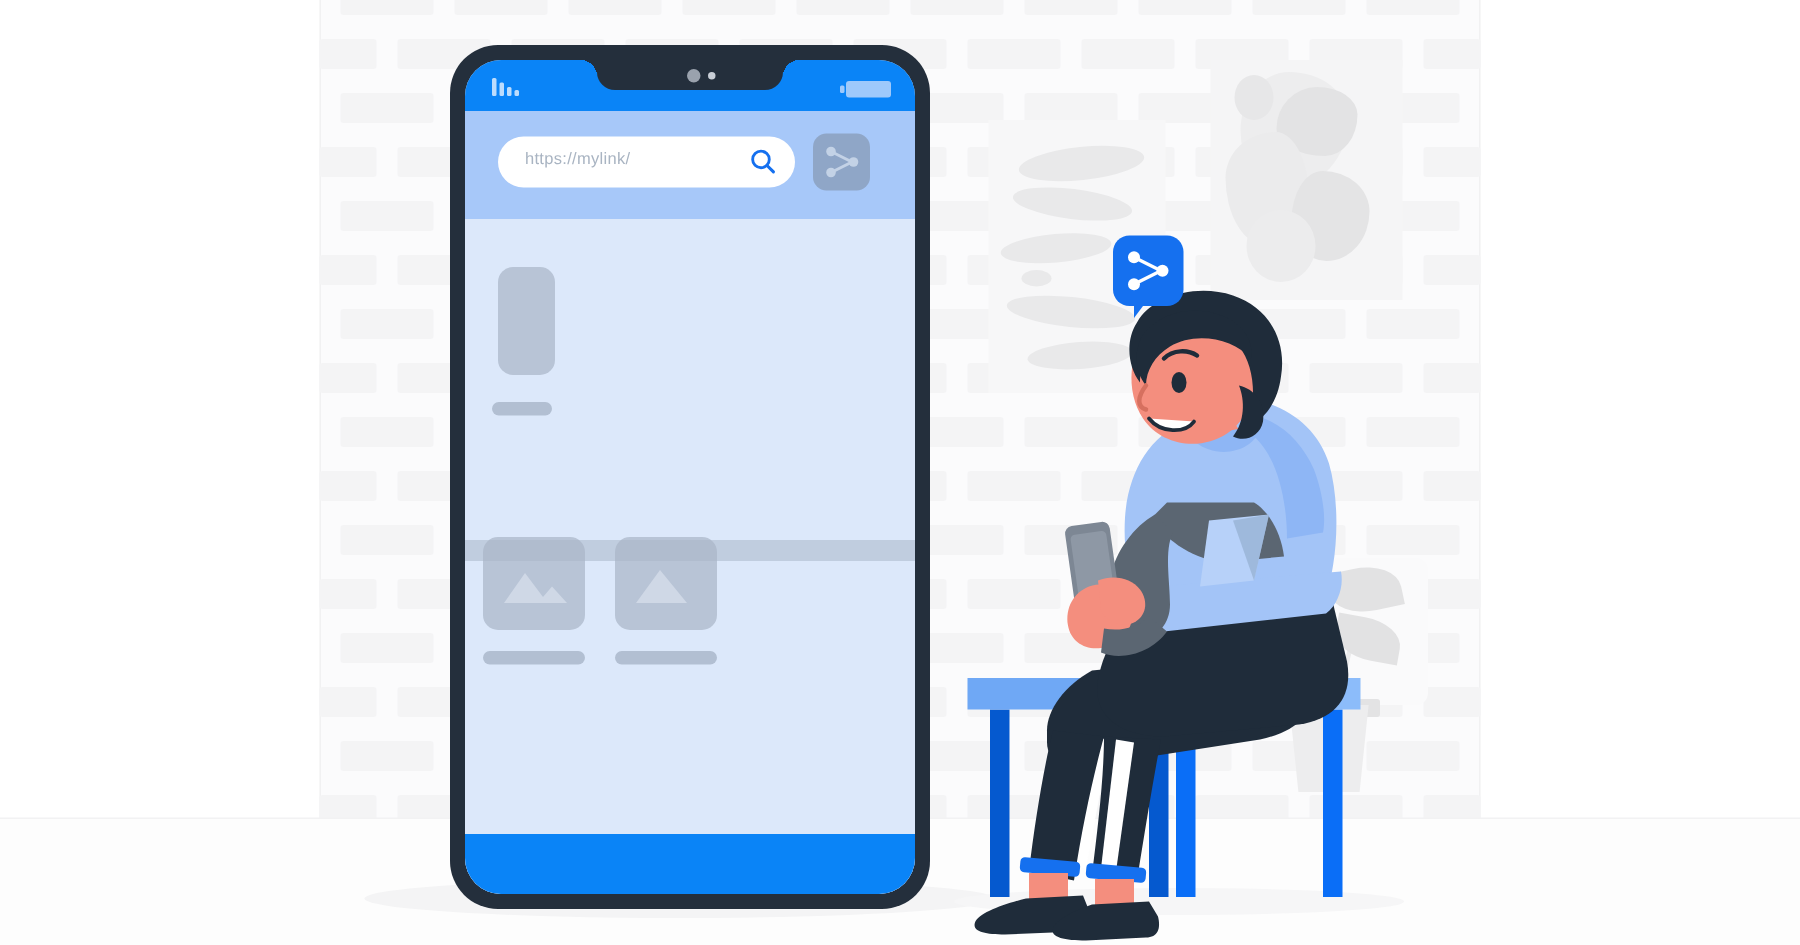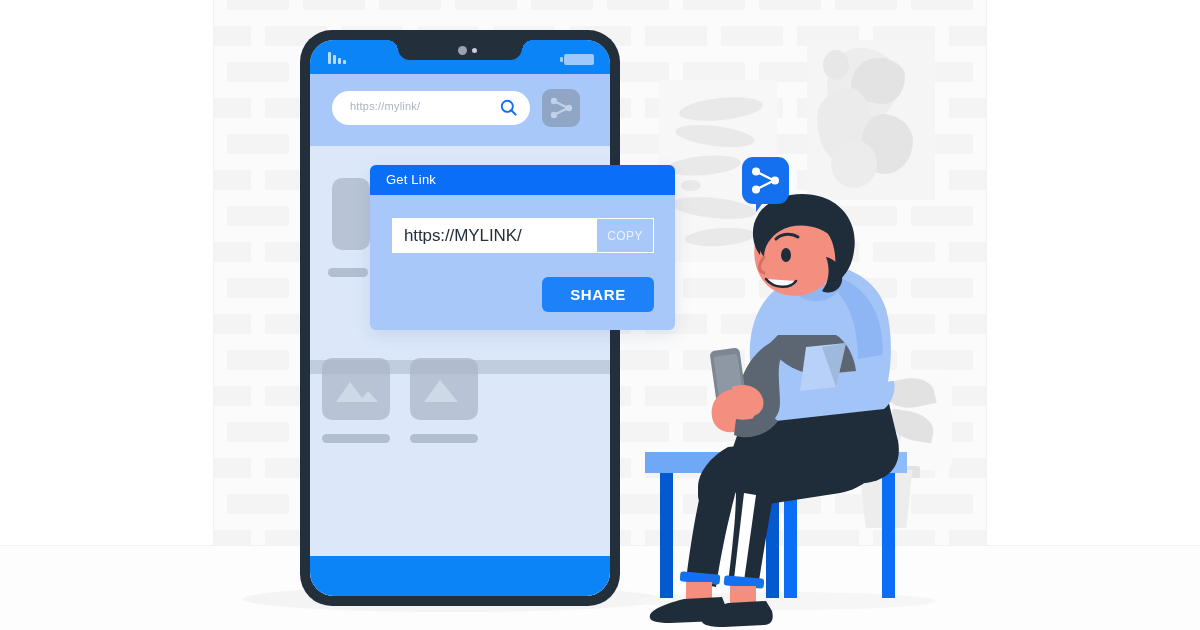--- a/index.html
+++ b/index.html
@@ -452,33 +452,20 @@
         <div class="line-ph" style="left:12px;top:288px;width:68px;height:9px;"></div>
         <div class="line-ph" style="left:100px;top:288px;width:68px;height:9px;"></div>
 
         <div style="position:absolute;left:0;top:214px;width:300px;height:14px;background:#aab6c8;opacity:.55;"></div>
       </div>
 
       <div class="home-bar"></div>
     </div>
   </div>
 
-  <div class="dialog">
-    <div class="dialog-head"></div>
-    <div class="dialog-title">Get Link</div>
-    <div class="url-row">
-      <div class="url-text">https://MYLINK/</div>
-      <div class="copy-btn">
-        <span class="copy-label">COPY</span>
-      </div>
-    </div>
-    <div class="share-btn">
-      <span class="share-label">SHARE</span>
-    </div>
-  </div>
 
   <div class="bubble-tail"></div>
   <div class="bubble">
     <svg width="47" height="47" viewBox="0 0 47 47">
       <line x1="15" y1="15" x2="32" y2="23.5" stroke="#ffffff" stroke-width="2.2"></line>
       <line x1="15" y1="32" x2="32" y2="23.5" stroke="#ffffff" stroke-width="2.2"></line>
       <circle cx="14" cy="14.5" r="4" fill="#ffffff"></circle>
       <circle cx="14" cy="32.5" r="4" fill="#ffffff"></circle>
       <circle cx="33" cy="23.5" r="4" fill="#ffffff"></circle>
     </svg>

